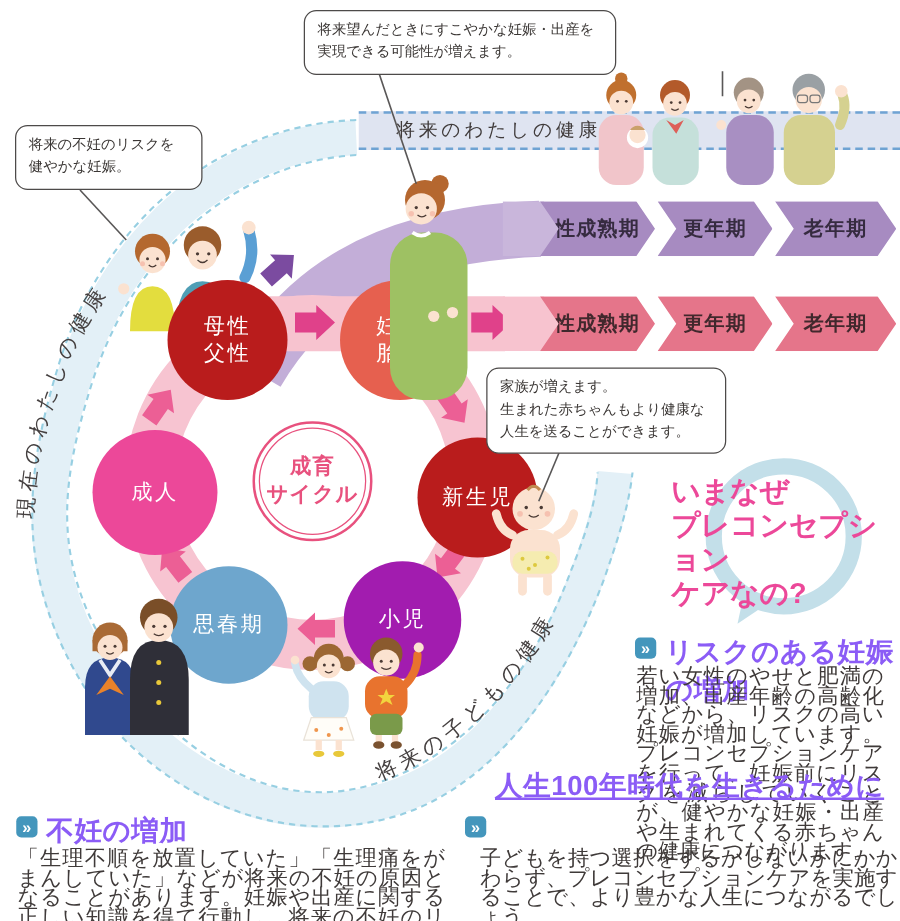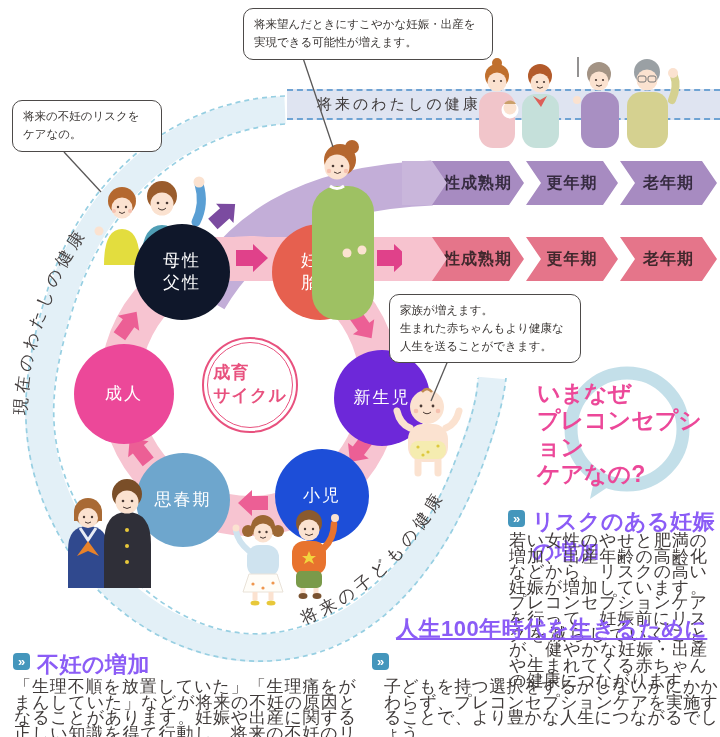--- a/index.html
+++ b/index.html
@@ -25,21 +25,21 @@
   .chev.purple{background:#a78bc1;color:#362b40;}
   .chev.pink{background:#e5758a;color:#41282d;}
   .tail{position:absolute;height:44px;z-index:5;
         clip-path:polygon(0 0,calc(100% - 15px) 0,100% 50%,calc(100% - 15px) 100%,0 100%);}
 
   
   .circle{position:absolute;border-radius:50%;display:flex;align-items:center;justify-content:center;
           text-align:center;color:#fff;font-size:17px;line-height:1.3;letter-spacing:2px;z-index:10;}
   .center-circle{position:absolute;left:202px;top:337px;width:96px;height:96px;border-radius:50%;
           background:#fff;border:2.5px solid #e8517e;box-sizing:border-box;display:flex;
-          align-items:center;justify-content:center;text-align:left;color:#e8517e;
+          align-items:center;justify-content:center;text-align:center;color:#e8517e;
           font-size:17px;font-weight:bold;line-height:1.35;letter-spacing:1px;z-index:10;}
   .center-circle::after{content:"";position:absolute;inset:3px;border:1.3px solid #e8517e;border-radius:50%;}
 
   
   .headline{position:absolute;left:537px;top:380px;font-size:23px;font-weight:bold;line-height:27px;
             color:#ec4899;z-index:30;letter-spacing:0px;}
 
   
   .sec-icon{position:absolute;width:17px;height:17px;border-radius:4px;background:#4496bc;color:#fff;
             font-size:13px;font-weight:bold;display:flex;align-items:center;justify-content:center;z-index:30;}
@@ -133,26 +133,26 @@
   <div class="chev pink" style="left:432px;top:237px;width:92px;">
       <span>性成熟期</span>
     </div>
   <div class="chev pink" style="left:526px;top:237px;width:92px;">
       <span>更年期</span>
     </div>
   <div class="chev pink" style="left:620px;top:237px;width:97px;">
       <span>老年期</span>
     </div>
 
-  <div class="circle pre" style="left:134px;top:224px;width:96px;height:96px;background:#0f172a;">母性
+  <div class="circle pre" style="left:134px;top:224px;width:96px;height:96px;background:#b91c1c;">母性
 父性</div>
   <div class="circle pre" style="left:272px;top:224px;width:96px;height:96px;background:#e6604f;">妊娠
 胎児</div>
-  <div class="circle" style="left:334px;top:350px;width:96px;height:96px;background:#6d28d9;">新生児</div>
-  <div class="circle" style="left:275px;top:449px;width:94px;height:94px;background:#1d4ed8;">小児</div>
+  <div class="circle" style="left:334px;top:350px;width:96px;height:96px;background:#b91c1c;">新生児</div>
+  <div class="circle" style="left:275px;top:449px;width:94px;height:94px;background:#a21caf;">小児</div>
   <div class="circle" style="left:136px;top:453px;width:94px;height:94px;background:#6ea6cd;">思春期</div>
   <div class="circle" style="left:74px;top:344px;width:100px;height:100px;background:#ec4899;">成人</div>
   <div class="center-circle pre">成育
 サイクル</div>
 
   <svg class="front" width="720" height="737" viewBox="0 0 720 737">
 
     <g>
       <rect x="312" y="186" width="62" height="134" rx="26" fill="#9ec163"></rect>
       <circle cx="352" cy="147" r="7" fill="#b5672f"></circle>
@@ -288,21 +288,21 @@
       <line x1="303" y1="58" x2="333" y2="147"></line>
       <line x1="578" y1="57" x2="578" y2="77"></line>
       <line x1="64" y1="152" x2="101" y2="192"></line>
       <line x1="449" y1="358" x2="431" y2="401"></line>
     </g>
   </svg>
 
   <div class="bubble pre" style="left:243px;top:8px;width:228px;">将来望んだときにすこやかな妊娠・出産を
 実現できる可能性が増えます。</div>
   <div class="bubble pre" style="left:12px;top:100px;width:128px;">将来の不妊のリスクを
-ケアなの。</div>
+健やかな妊娠。</div>
   <div class="bubble pre" style="left:389px;top:294px;width:170px;z-index:41;">家族が増えます。
 生まれた赤ちゃんもより健康な
 人生を送ることができます。</div>
 
   <div class="headline pre">いまなぜ
 プレコンセプション
 ケアなの?</div>
 
   <div class="sec-icon" style="left:508px;top:510px;">»</div>
   <div class="sec-title" style="left:532px;top:507px;">リスクのある妊娠の増加</div>

